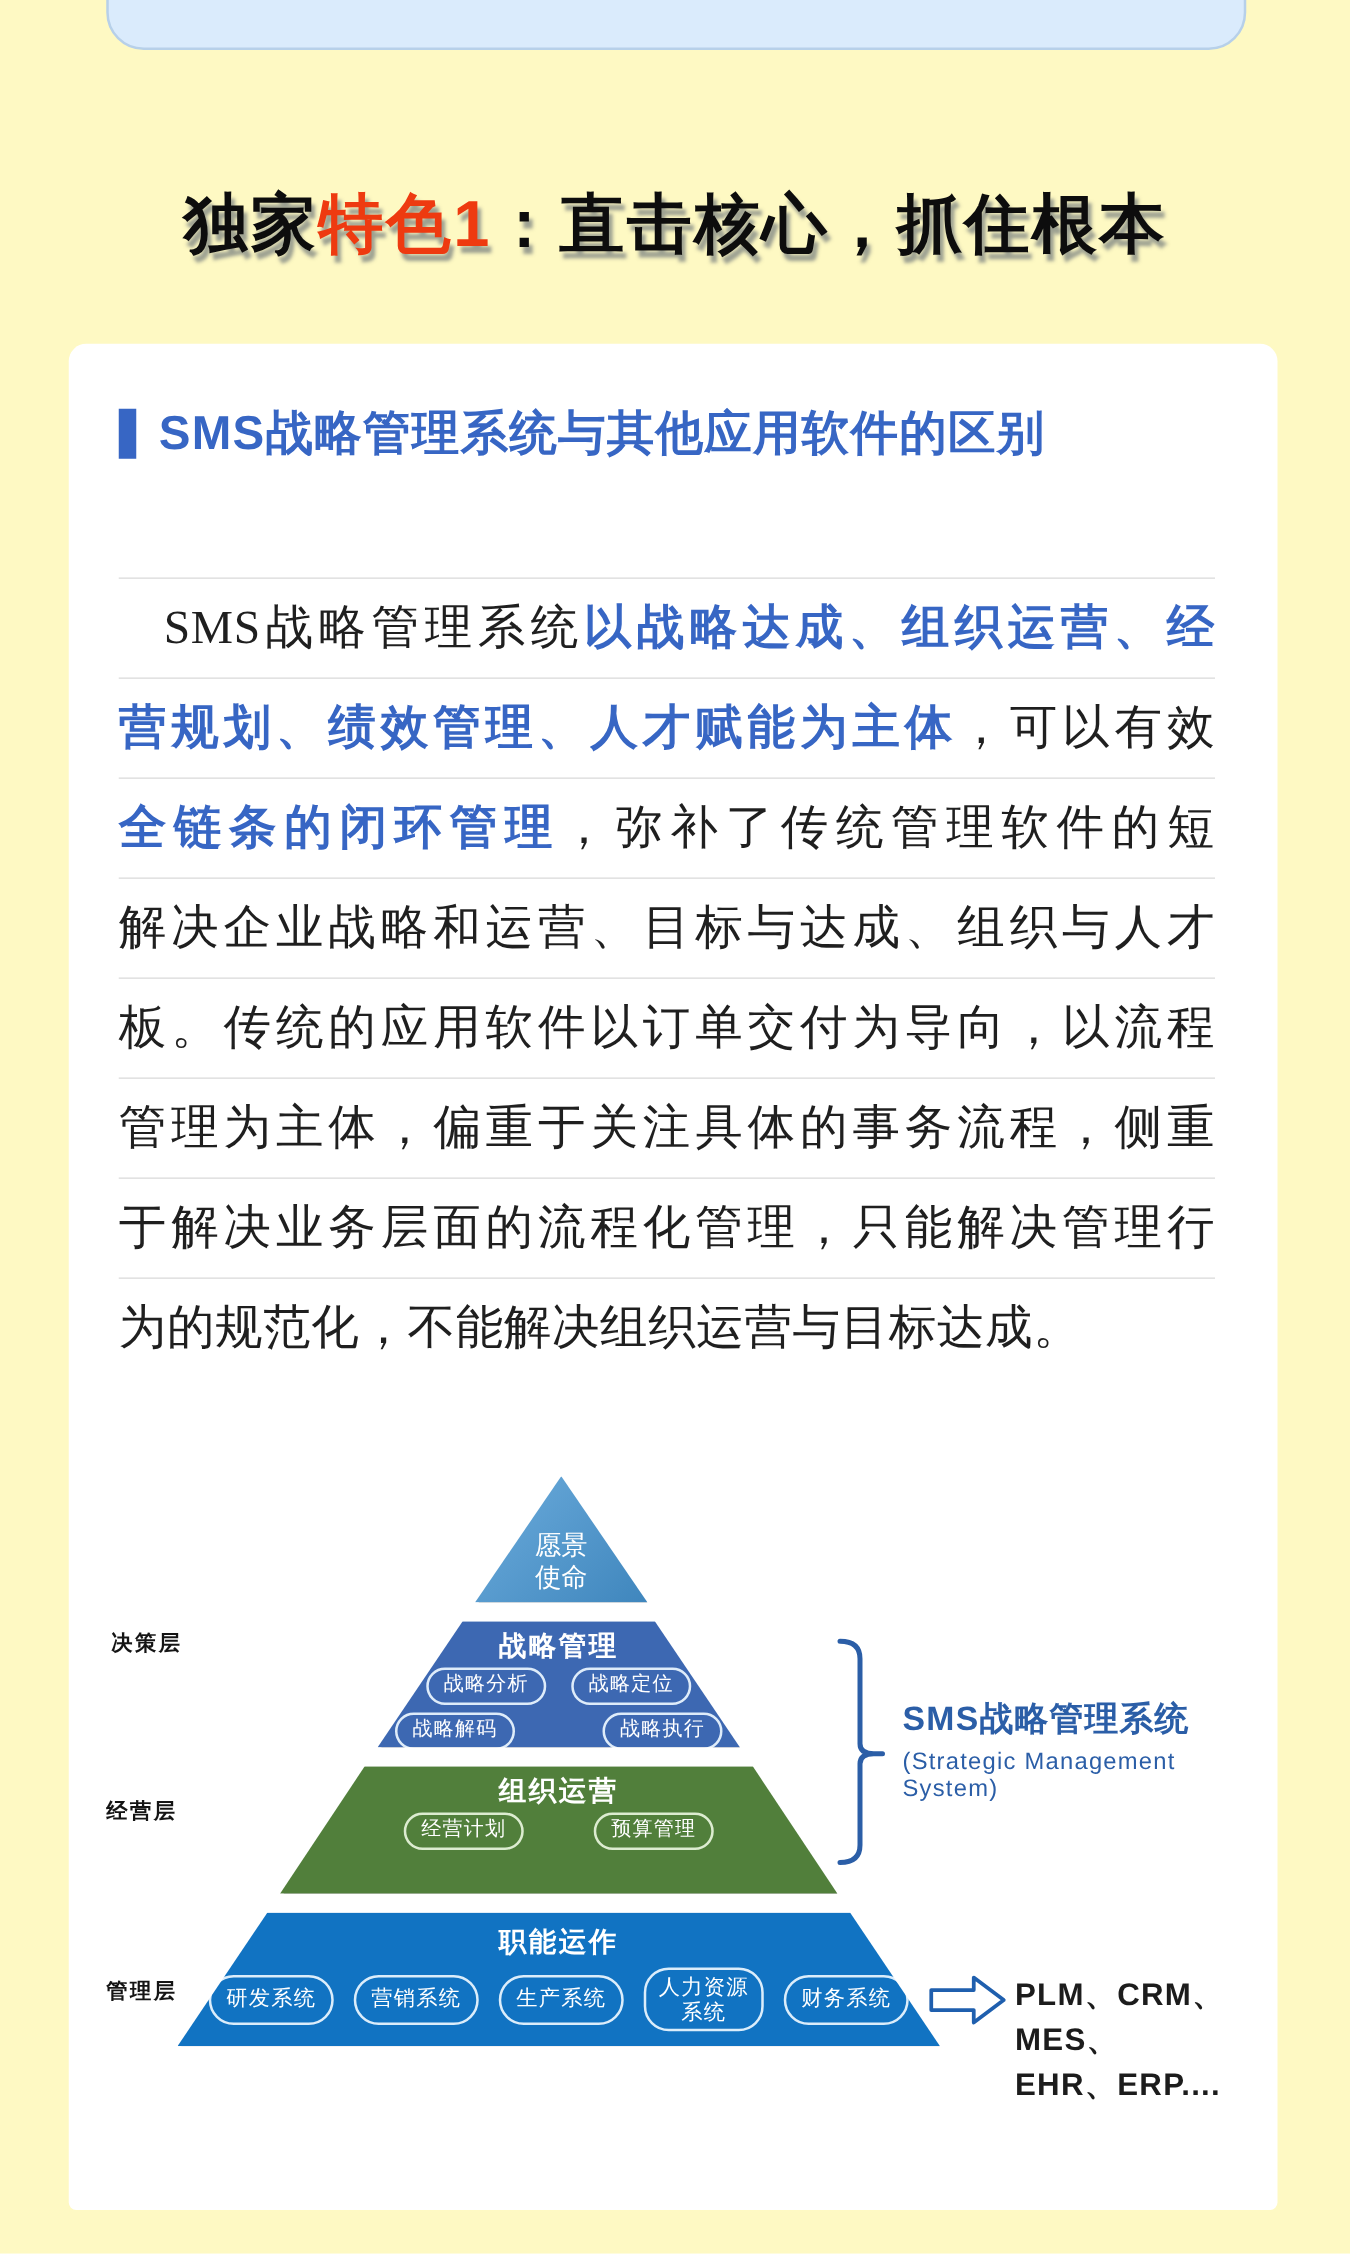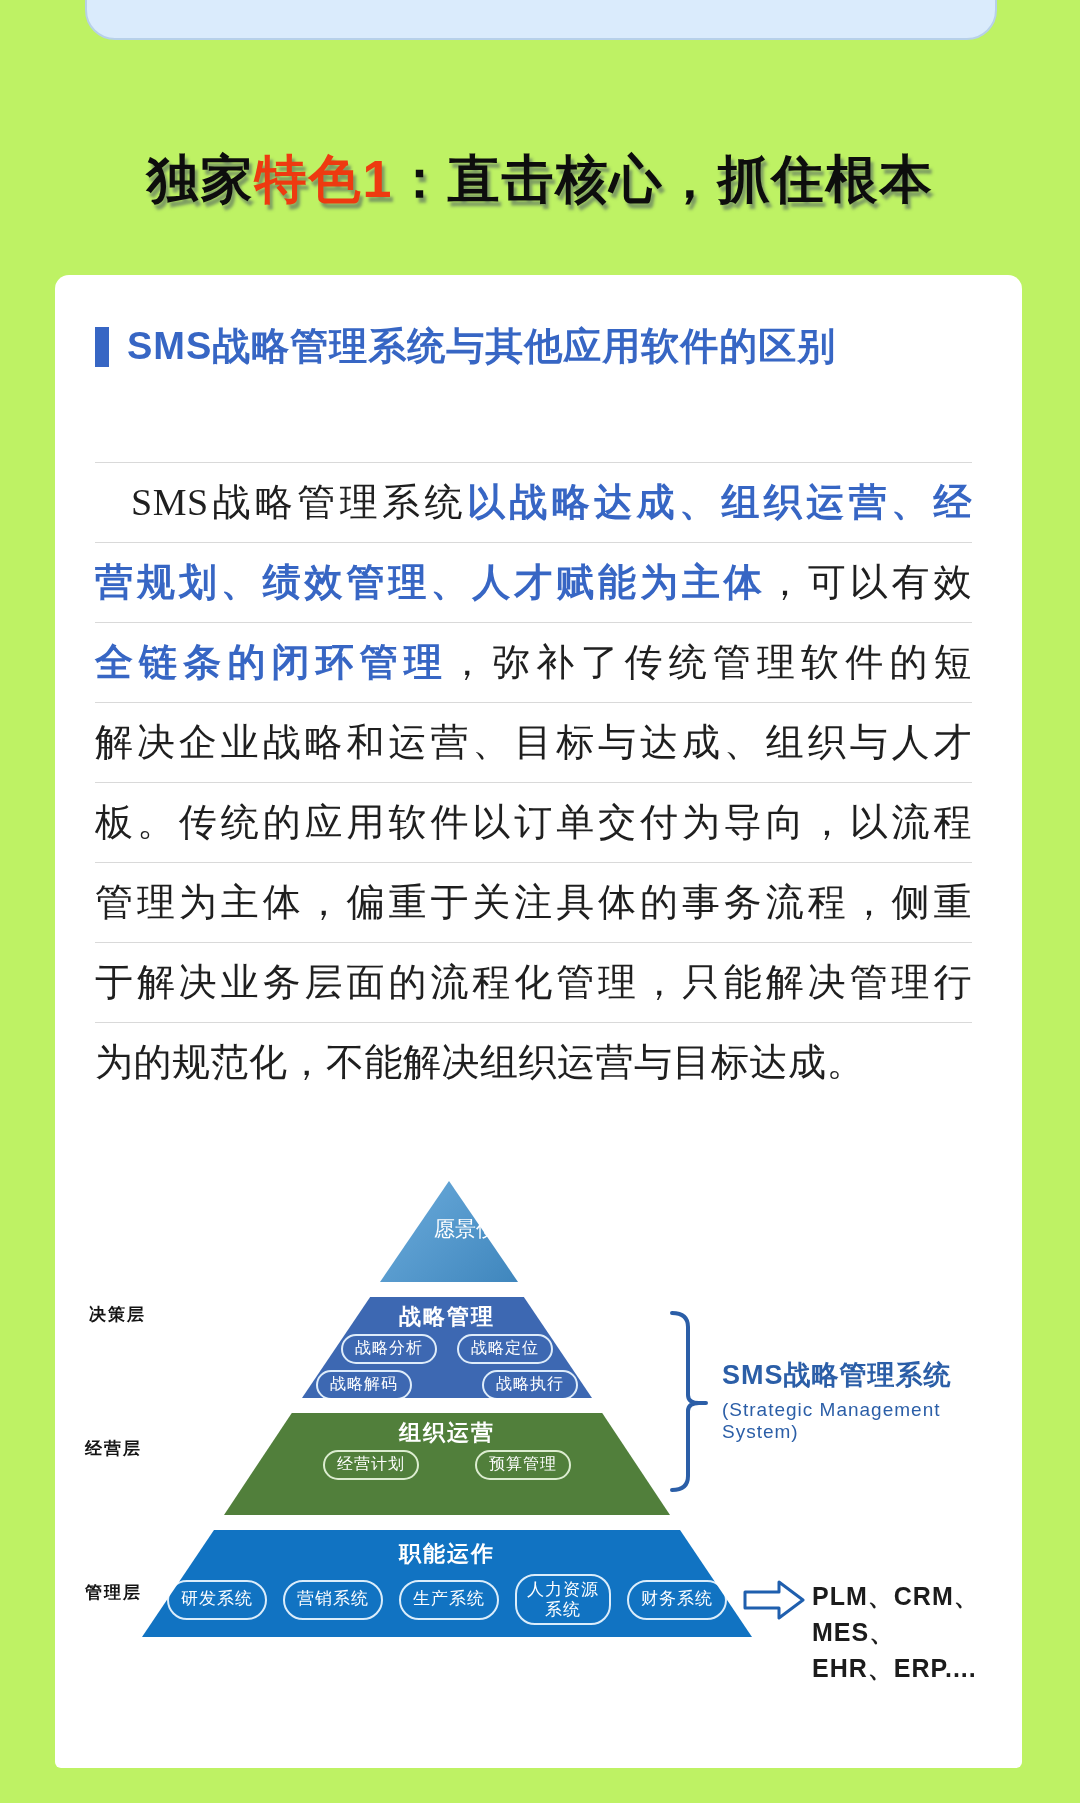--- a/index.html
+++ b/index.html
@@ -1,17 +1,17 @@
 <!DOCTYPE html>
 <html><head>
 <meta charset="utf-8">
 <style>
   html,body{margin:0;padding:0;}
   body{font-family:"Liberation Sans","DejaVu Sans",sans-serif;}
-  .page{position:relative;width:1080px;height:1803px;background:#bef264;overflow:hidden;}
+  .page{position:relative;width:1080px;height:1803px;background:#fef9c3;overflow:hidden;}
 
   
   .remnant{position:absolute;left:85px;top:-64px;width:908px;height:100px;
     background:#daebfc;border:2px solid #b7d0e9;border-radius:30px;}
 
   
   .main-title{position:absolute;left:0;top:110px;width:100%;text-align:center;
     font-size:52px;font-weight:900;color:#0d0d0d;letter-spacing:2px;
     text-shadow:3px 5px 3px rgba(60,72,95,0.5);}
   .main-title .hl{color:#ee3a10;}
@@ -33,21 +33,21 @@
   .pline.last{text-align-last:left;}
   .pline.indent{text-indent:36px;}
   .bl{color:#3766c4;font-weight:700;}
 
   
   .tier{position:absolute;color:#ffffff;text-align:center;
     filter:drop-shadow(3px 5px 0 rgba(22,22,22,0.88));}
   .t1{left:325px;top:906px;width:138px;height:101px;
     background:linear-gradient(135deg,#6cacdc,#3f86bd);
     clip-path:polygon(50% 0,100% 100%,0 100%);
-    display:flex;flex-direction:row;justify-content:flex-end;align-items:center;
+    display:flex;flex-direction:column;justify-content:flex-end;align-items:center;
     padding-bottom:6px;box-sizing:border-box;font-size:21px;line-height:26px;}
   .t2{left:247px;top:1022px;width:290px;height:101px;background:#3d68b2;
     clip-path:polygon(23.5% 0,76.5% 0,100% 100%,0 100%);}
   .t3{left:169px;top:1138px;width:446px;height:102px;background:#517f3b;
     clip-path:polygon(15.2% 0,84.8% 0,100% 100%,0 100%);}
   .t4{left:87px;top:1255px;width:610px;height:107px;background:#1173c2;
     clip-path:polygon(11.8% 0,88.2% 0,100% 100%,0 100%);}
   .tier-title{font-size:22px;font-weight:700;letter-spacing:2px;}
   .t2 .tier-title{margin-top:5px;} .t3 .tier-title{margin-top:5px;} .t4 .tier-title{margin-top:9px;}
   .prow{display:flex;justify-content:center;align-items:center;}

